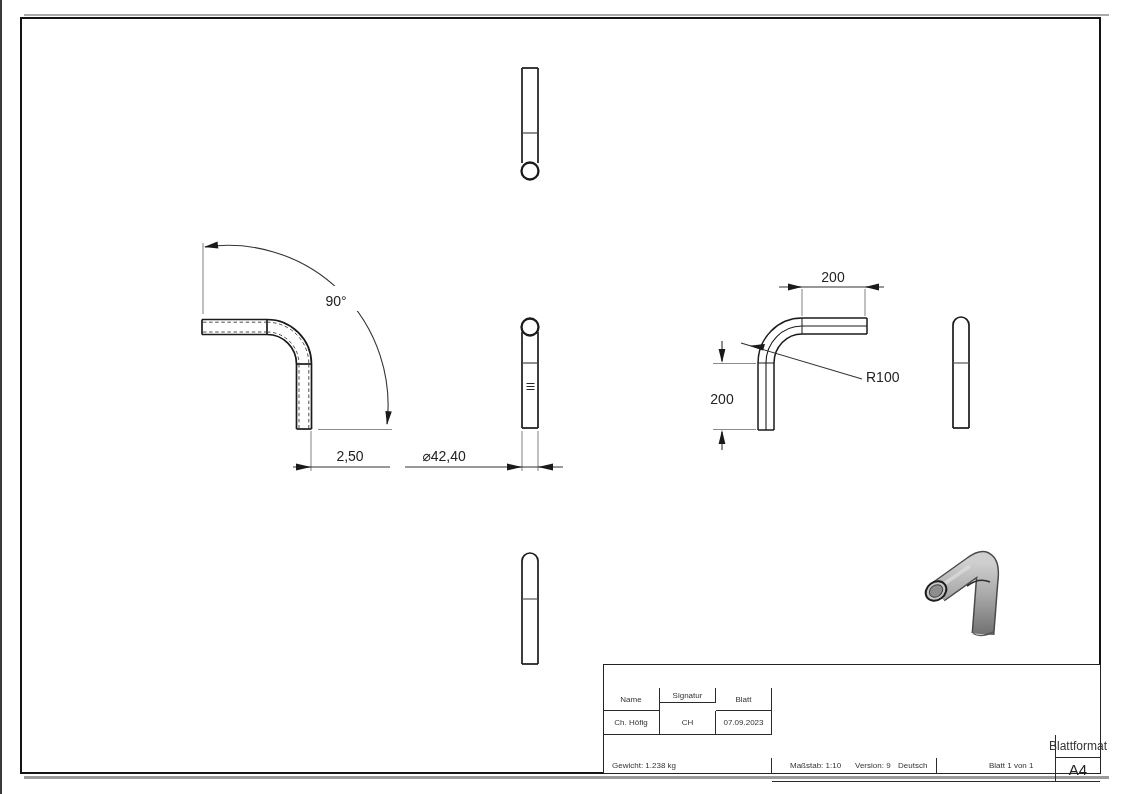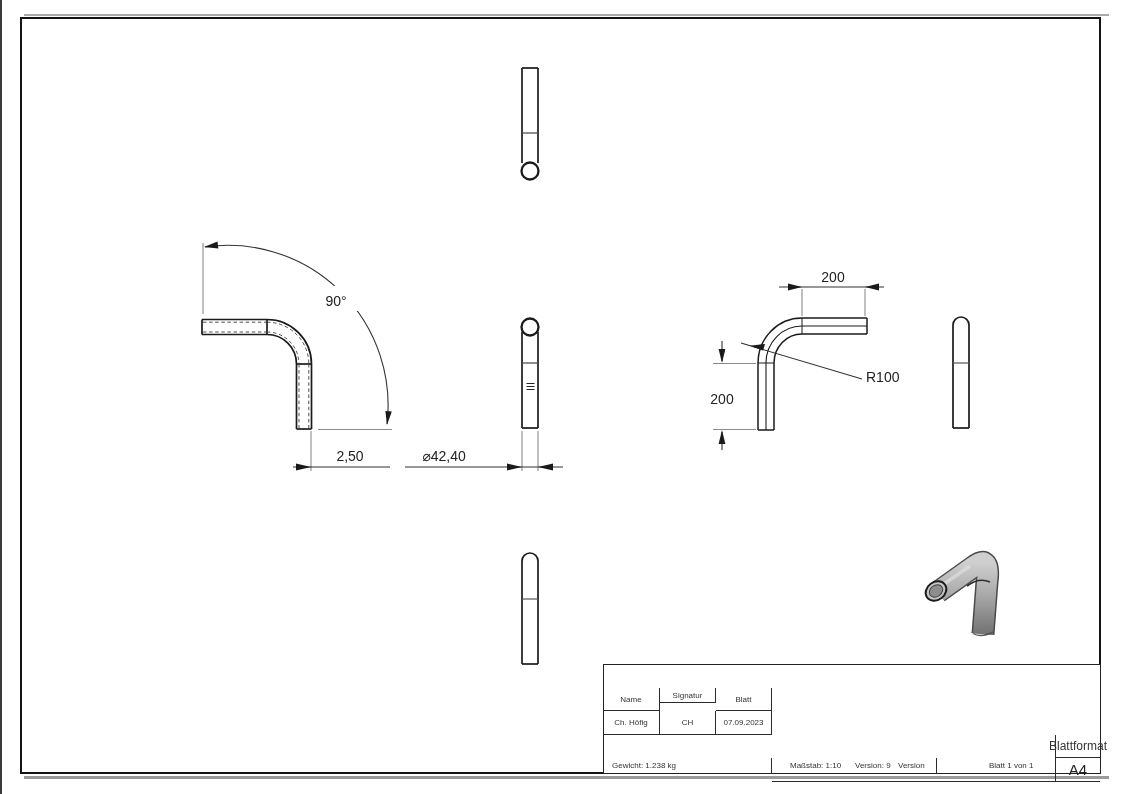--- a/index.html
+++ b/index.html
@@ -231,18 +231,18 @@
   <div class="tb c-fmt-v b-b">
     <div class="ctr">A4</div>
     </div>
 
   <div class="tb c-weight b-r">
     <span>Gewicht: 1.238 kg</span>
     </div>
   <div class="tb c-scale b-r">
     <span class="s1">Maßstab: 1:10</span>
     <span class="s2">Version: 9</span>
-    <span class="s3">Version</span>
+    <span class="s3">Deutsch</span>
   </div>
   <div class="tb c-sheet">
     <span>Blatt 1 von 1</span>
     </div>
 </div>
 
 </body></html>

